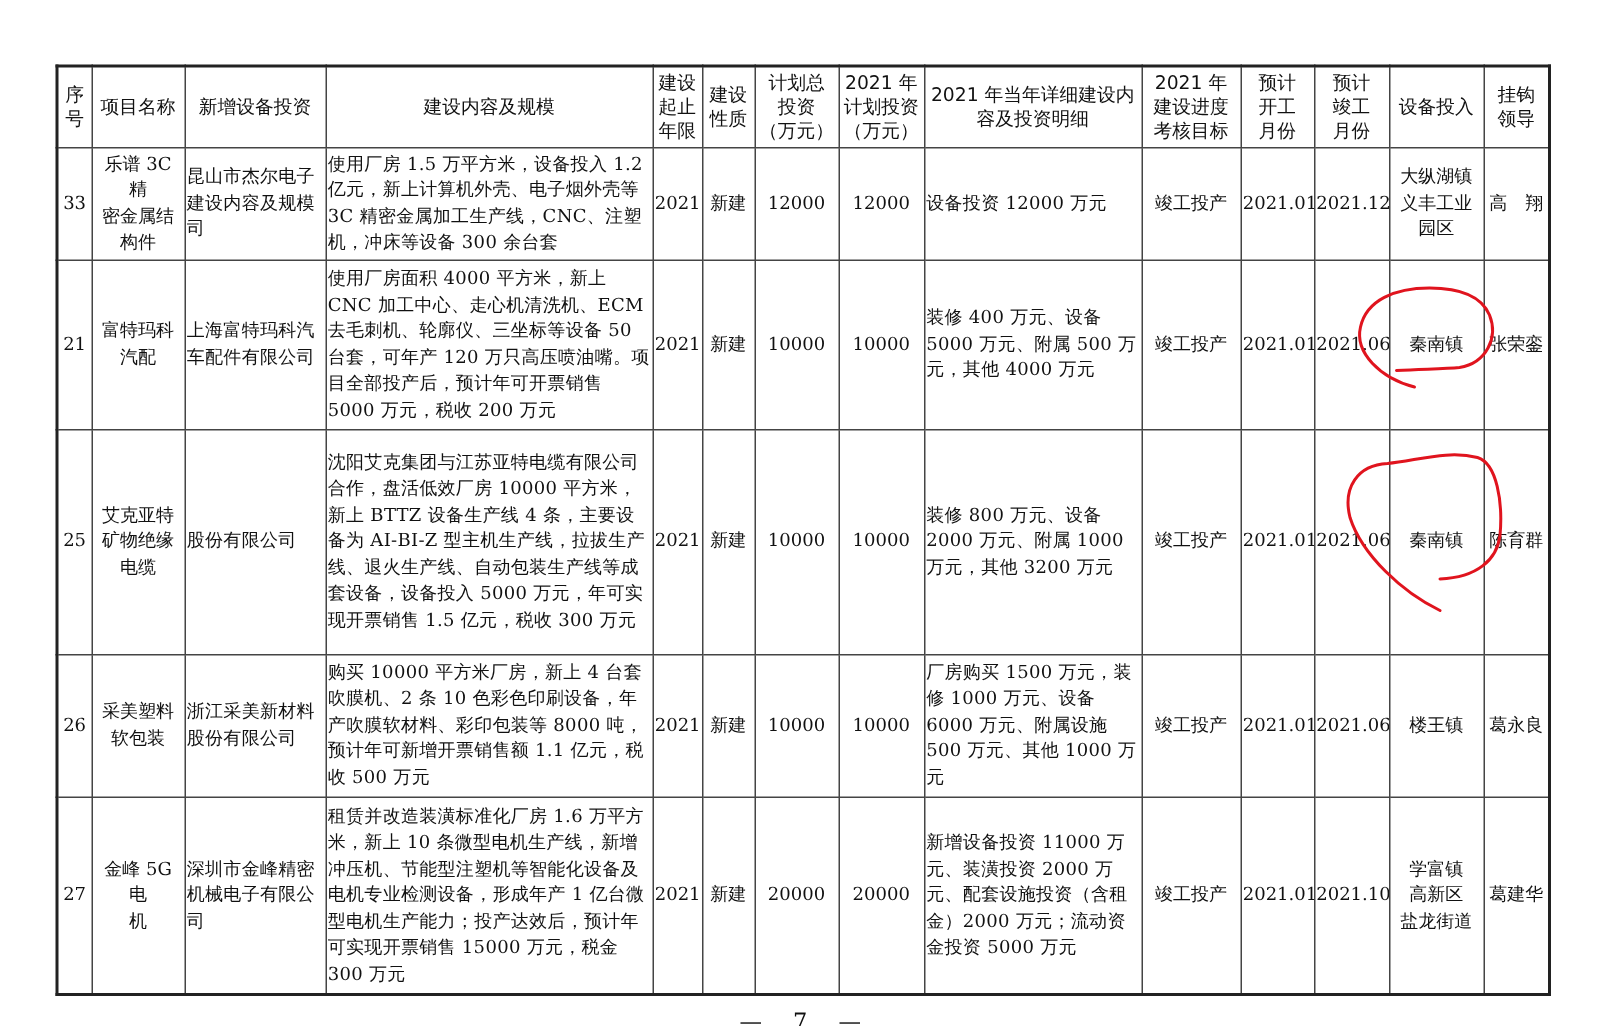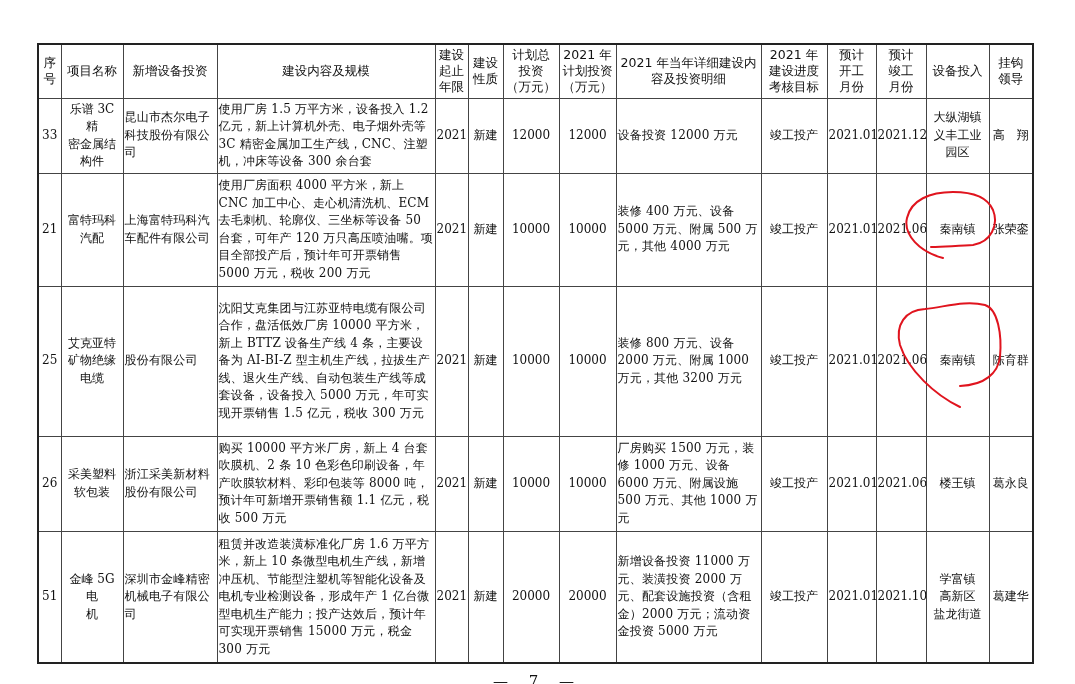--- a/index.html
+++ b/index.html
@@ -112,21 +112,21 @@
   <tbody>
     <tr class="r23">
       <td class="c">33</td>
       <td class="c">
             <span class="cell-text">乐谱 3C 精
 密金属结
 构件</span>
           </td>
       <td class="l">
             <span class="cell-text">昆山市杰尔电子
-科技股份有限公
+建设内容及规模
 司</span>
           </td>
       <td class="l">使用厂房 1.5 万平方米，设备投入 1.2 亿元，新上计算机外壳、电子烟外壳等 3C 精密金属加工生产线，CNC、注塑机，冲床等设备 300 余台套</td>
       <td class="c">2021</td>
       <td class="c">新建</td>
       <td class="c">12000</td>
       <td class="c">12000</td>
       <td class="l">设备投资 12000 万元</td>
       <td class="c">竣工投产</td>
       <td class="c">2021.01</td>
@@ -204,21 +204,21 @@
       <td class="l">厂房购买 1500 万元，装修 1000 万元、设备 6000 万元、附属设施 500 万元、其他 1000 万元</td>
       <td class="c">竣工投产</td>
       <td class="c">2021.01</td>
       <td class="c">2021.06</td>
       <td class="c">
             <span class="cell-text">楼王镇</span>
           </td>
       <td class="c">葛永良</td>
     </tr>
     <tr class="r27">
-      <td class="c">51</td>
+      <td class="c">27</td>
       <td class="c">
             <span class="cell-text">金峰 5G 电
 机</span>
           </td>
       <td class="l">
             <span class="cell-text">深圳市金峰精密
 机械电子有限公
 司</span>
           </td>
       <td class="l">租赁并改造装潢标准化厂房 1.6 万平方米，新上 10 条微型电机生产线，新增冲压机、节能型注塑机等智能化设备及电机专业检测设备，形成年产 1 亿台微型电机生产能力；投产达效后，预计年可实现开票销售 15000 万元，税金 300 万元</td>

